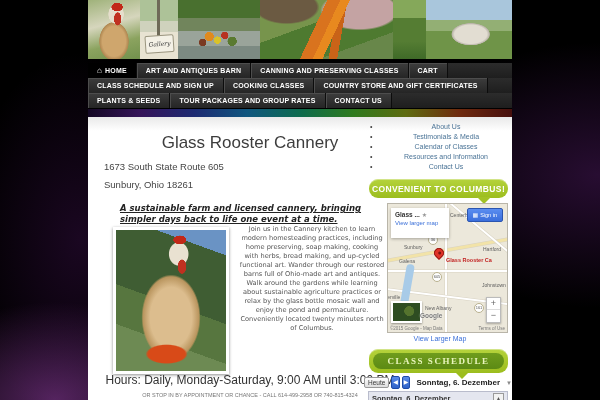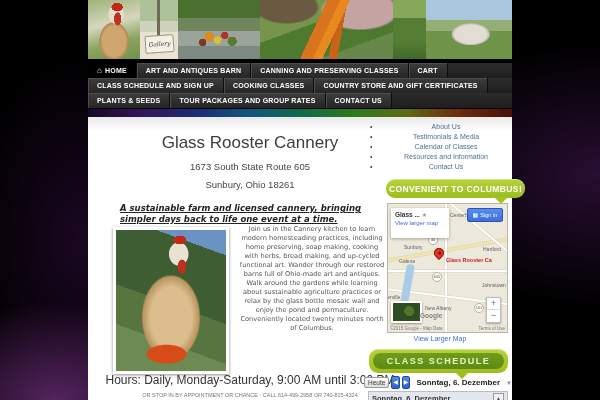--- a/index.html
+++ b/index.html
@@ -62,21 +62,21 @@
   .rainbow{position:absolute;left:88px;top:108px;width:424px;height:8px;
     background:linear-gradient(90deg,#140824,#351459,#1d2a72,#10567f,#0d6b4e,#2e7a1e,#5e6b10,#6e2a0e,#47100e);
     border-top:1px solid #000;border-bottom:1px solid #000;}
   
   .box{position:absolute;left:88px;top:117px;width:424px;height:283px;
     background:linear-gradient(#e9e9e9,#ffffff 14px);}
   
   .leftcol{position:absolute;left:16px;top:0;width:292px;height:283px;}
   .title{position:absolute;left:0;top:16px;width:292px;text-align:center;
     font-size:17px;color:#3d3d3d;font-family:"Liberation Sans",sans-serif;}
-  .addr{position:absolute;width:292px;text-align:center;font-size:9.5px;color:#454545;}
+  .addr{position:absolute;width:292px;font-size:9.5px;color:#454545;}
   .addr1{top:44px;} .addr2{top:62px;}
   .tagline{position:absolute;left:16px;top:86px;width:260px;text-align:left;
     font:bold italic 8.5px "DejaVu Sans",sans-serif;color:#222;line-height:10.5px;text-decoration:underline;}
   .rooster{position:absolute;left:9px;top:110px;width:110px;height:141px;
     border:3px solid #fff;box-shadow:0 1px 3px rgba(0,0,0,.45);
     background:
       radial-gradient(ellipse 9px 6px at 58% 7%, #c22818 70%, transparent 74%),
       radial-gradient(ellipse 6px 10px at 60% 26%, #c03020 68%, transparent 74%),
       radial-gradient(ellipse 16px 19px at 57% 17%, #e9e1d1 58%, transparent 64%),
       radial-gradient(ellipse 34px 16px at 46% 88%, #d84a18 55%, transparent 62%),
@@ -93,26 +93,26 @@
   .rightcol{position:absolute;left:280px;top:0;width:144px;height:283px;}
   .side-links{position:absolute;left:0;top:5px;width:144px;}
   .side-link{display:flex;align-items:center;height:9.8px;cursor:pointer;}
   .side-link .blt{width:10px;color:#444;font-size:7px;text-align:left;padding-left:2px;}
   .side-link .lbl{flex:1;text-align:center;font-size:7px;color:#4a7396;}
   .banner{position:absolute;left:1px;width:139px;border-radius:9px;
     background:linear-gradient(#b5d33c,#9cbd1e);box-shadow:inset 0 1px 0 rgba(255,255,255,.4);
     text-align:center;color:#fff;font-weight:bold;letter-spacing:.4px;}
   .banner::after{content:"";position:absolute;bottom:-6px;border:7px solid transparent;
     border-top-color:#a3c226;border-bottom:0;}
-  .banner1{top:62px;height:19px;line-height:21px;font-size:8.5px;margin-left:17px;}
+  .banner1{top:62px;height:19px;line-height:21px;font-size:8.5px;}
   .banner1::after{left:78%;}
   .banner2{top:232px;height:24px;padding:0;font-size:9px;}
   .banner2::after{left:62%;border-top-color:#9cbd1e;}
   .banner2 .inner{position:absolute;left:4px;right:4px;top:4px;bottom:4px;border-radius:8px;
-    background:linear-gradient(#6f9c1c,#5c8a14);line-height:16px;color:#e9f5bd;letter-spacing:1.5px;}
+    background:linear-gradient(#6f9c1c,#5c8a14);line-height:16px;color:#e9f5bd;letter-spacing:1.5px;font-family:Liberation Serif, serif;}
   
   .map{position:absolute;left:19px;top:86px;width:119px;height:128px;background:#ece8db;
     border:1px solid #b9b5a9;overflow:hidden;cursor:grab;}
   .road{position:absolute;background:#fff;box-shadow:0 0 0 .5px #d8d2c2;}
   .road-v{left:57px;top:0;width:2px;height:128px;}
   .road-h{left:0;top:66px;width:119px;height:2px;}
   .road-d1{left:-8px;top:44px;width:140px;height:2.5px;background:#f2e3a8;transform:rotate(-10deg);}
   .road-d2{left:-5px;top:92px;width:135px;height:1.5px;transform:rotate(7deg);}
   .road-d3{left:60px;top:-4px;width:80px;height:1.5px;transform:rotate(40deg);transform-origin:0 0;}
   .lake{position:absolute;left:15px;top:60px;width:8px;height:46px;border-radius:5px;

